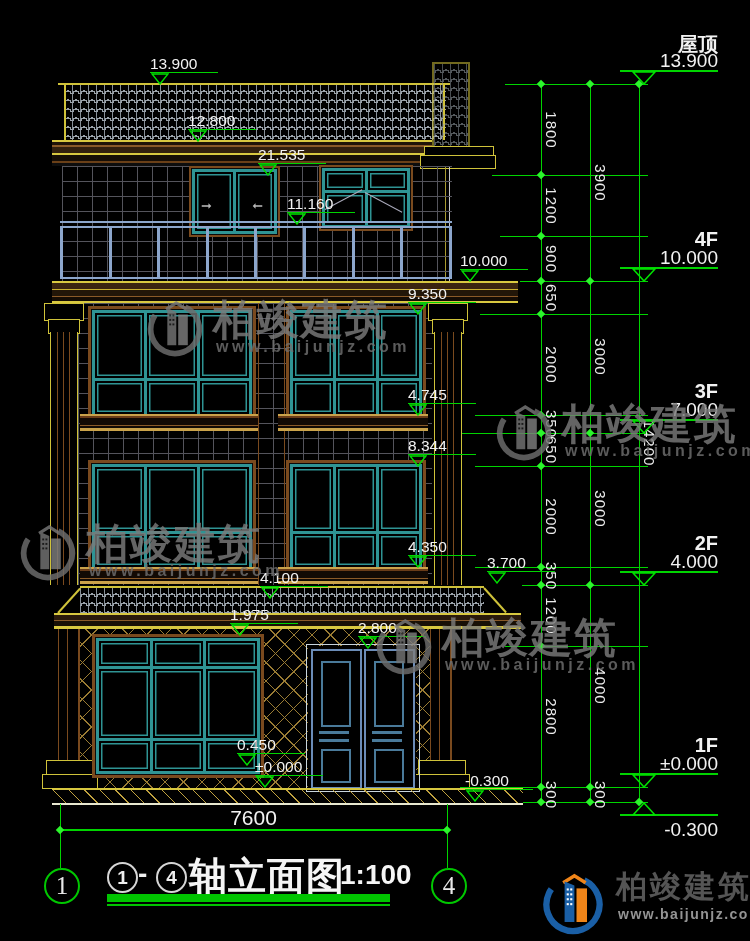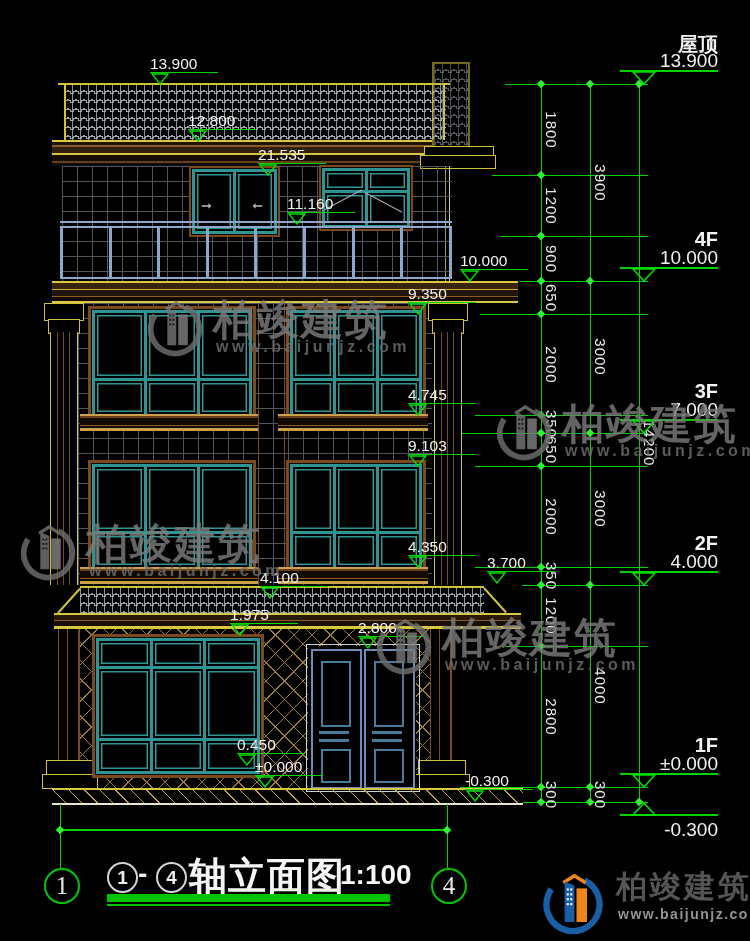--- a/index.html
+++ b/index.html
@@ -367,21 +367,21 @@
       </svg>
     </div>
     <div class="lvl" style="left: 408px; top: 386px;">
       <div class="t">4.745</div>
       <div class="l"></div>
       <svg width="18" height="12">
         <path d="M1,1 L17,1 L9,11 Z" fill="none" stroke="#00e000" stroke-width="1.4"></path>
       </svg>
     </div>
     <div class="lvl" style="left: 408px; top: 437px;">
-      <div class="t">9.103</div>
+      <div class="t">8.344</div>
       <div class="l"></div>
       <svg width="18" height="12">
         <path d="M1,1 L17,1 L9,11 Z" fill="none" stroke="#00e000" stroke-width="1.4"></path>
       </svg>
     </div>
     <div class="lvl" style="left: 408px; top: 538px;">
       <div class="t">4.350</div>
       <div class="l"></div>
       <svg width="18" height="12">
         <path d="M1,1 L17,1 L9,11 Z" fill="none" stroke="#00e000" stroke-width="1.4"></path>
@@ -479,20 +479,21 @@
     <div class="blvl mir" style="top: 800px;">
       <div class="v">-0.300</div>
       <div class="l"></div>
       <svg width="24" height="14">
         <path d="M1,13 L23,13 L12,1 Z" fill="none" stroke="#00e000" stroke-width="1.6"></path>
       </svg>
     </div>
     <div class="gl" style="left: 60px; top: 829px; width: 387px; height: 2px;"></div>
     <div class="tick" style="left: 57px; top: 827px;"></div>
     <div class="tick" style="left: 444px; top: 827px;"></div>
+    <div class="dimtxt" style="left: 60px; top: 806px; width: 387px;">7600</div>
     <div class="vgl" style="left: 60px; top: 804px; height: 64px;"></div>
     <div class="vgl" style="left: 447px; top: 804px; height: 64px;"></div>
     <div class="wm" style="left: 143px; top: 292px; width: 340px; height: 70px;">
       <svg width="64" height="64" viewBox="0 0 100 100" style="position:absolute;left:0;top:2px;">
         <circle cx="50" cy="55" r="38" fill="none" stroke="#6e6e6e" stroke-width="9" stroke-dasharray="185 55" transform="rotate(-65 50 55)"></circle>
         <path d="M36 24 L52 14 L68 24" fill="none" stroke="#787878" stroke-width="5"></path>
         <polygon points="38,22 52,28 52,80 38,80" fill="#747474"></polygon>
         <rect x="55" y="32" width="15" height="48" fill="#7e7e7e"></rect>
         <g fill="#222">
           <rect x="41" y="32" width="3" height="3"></rect>

